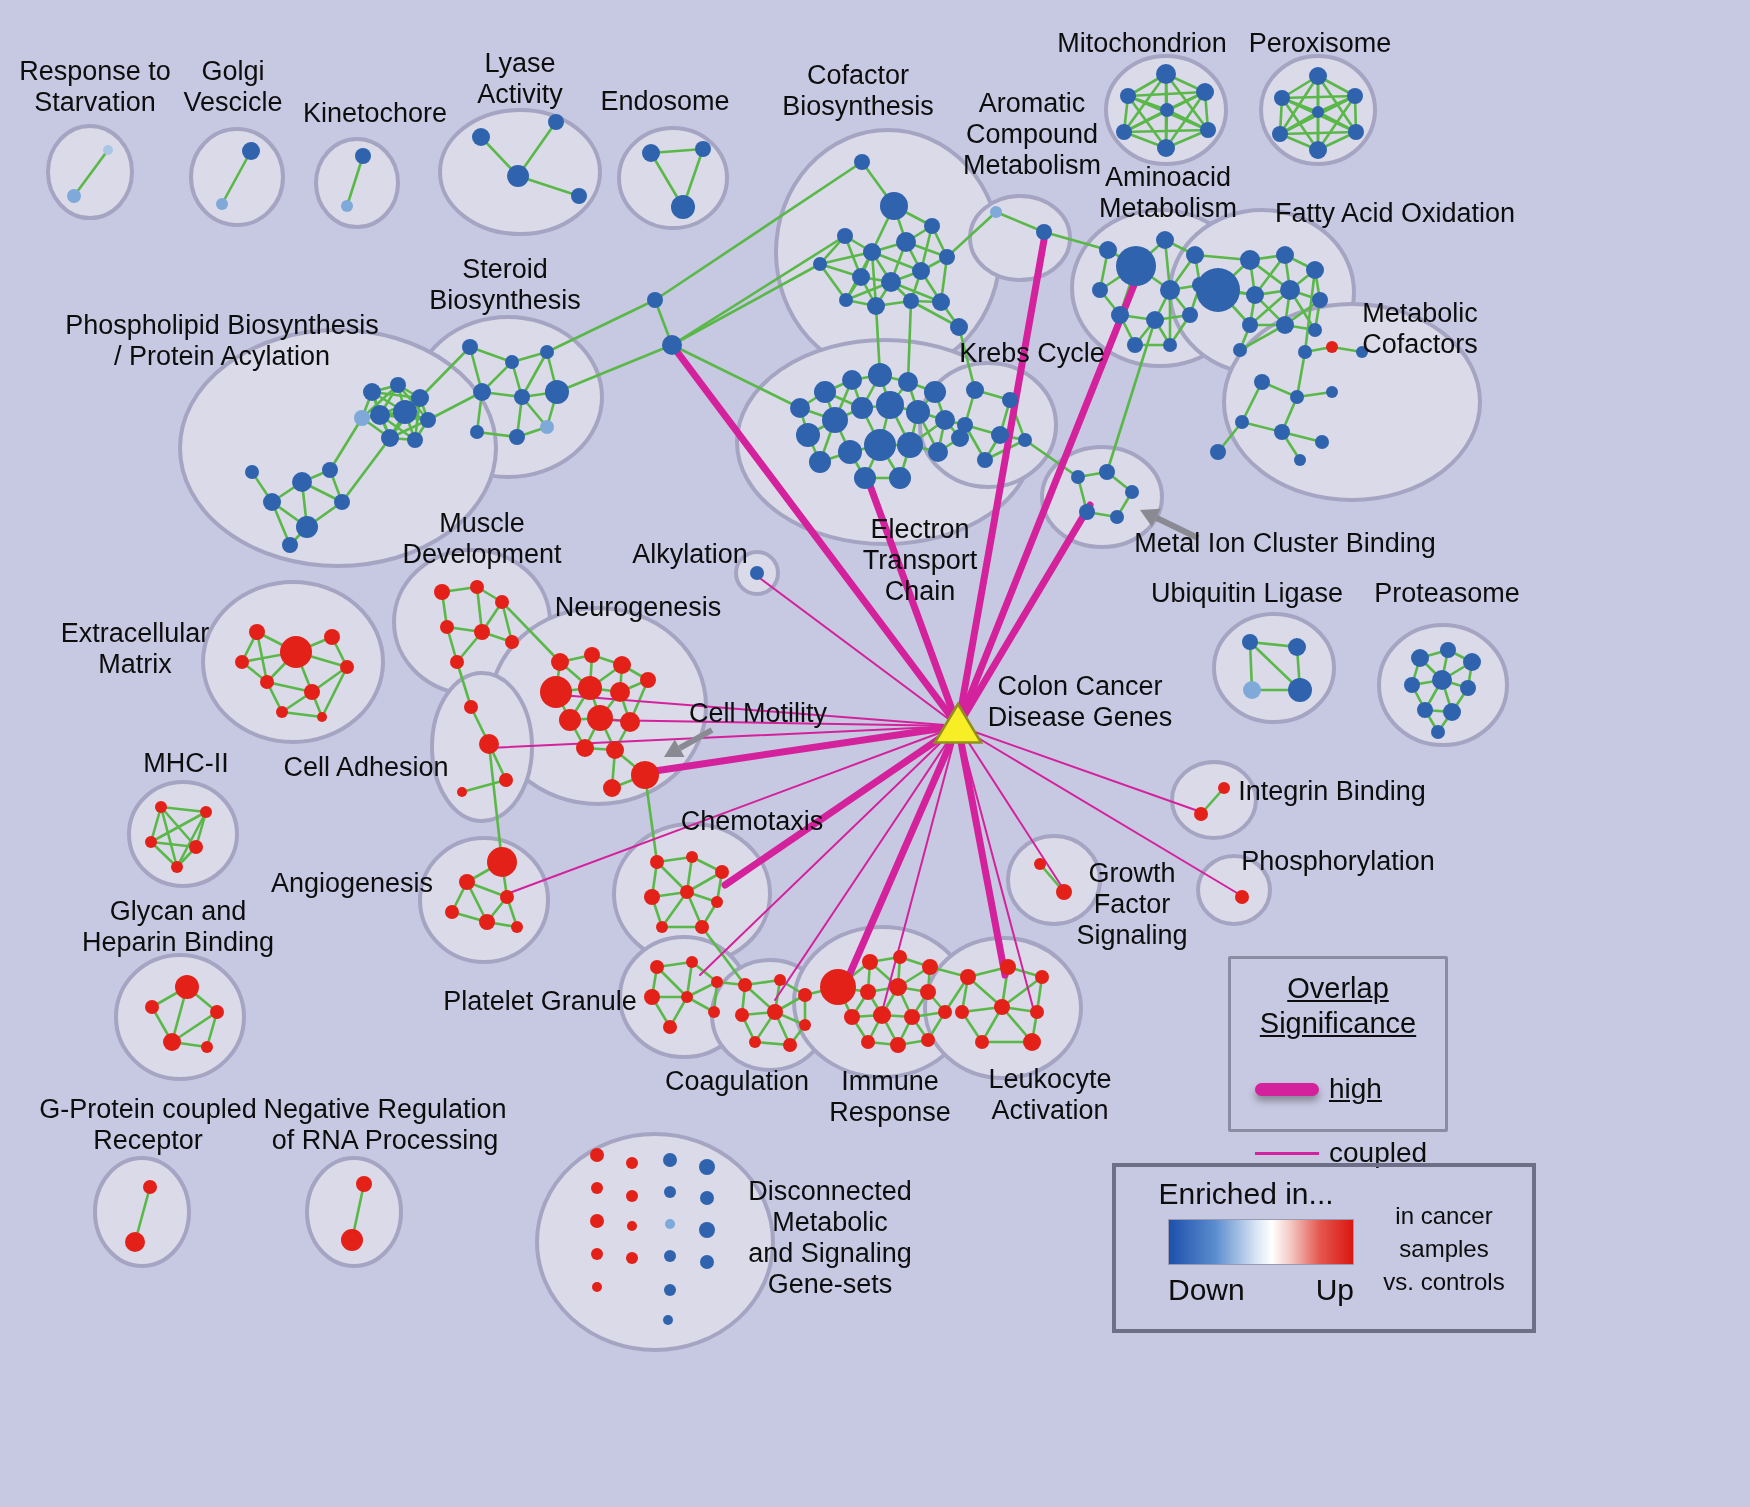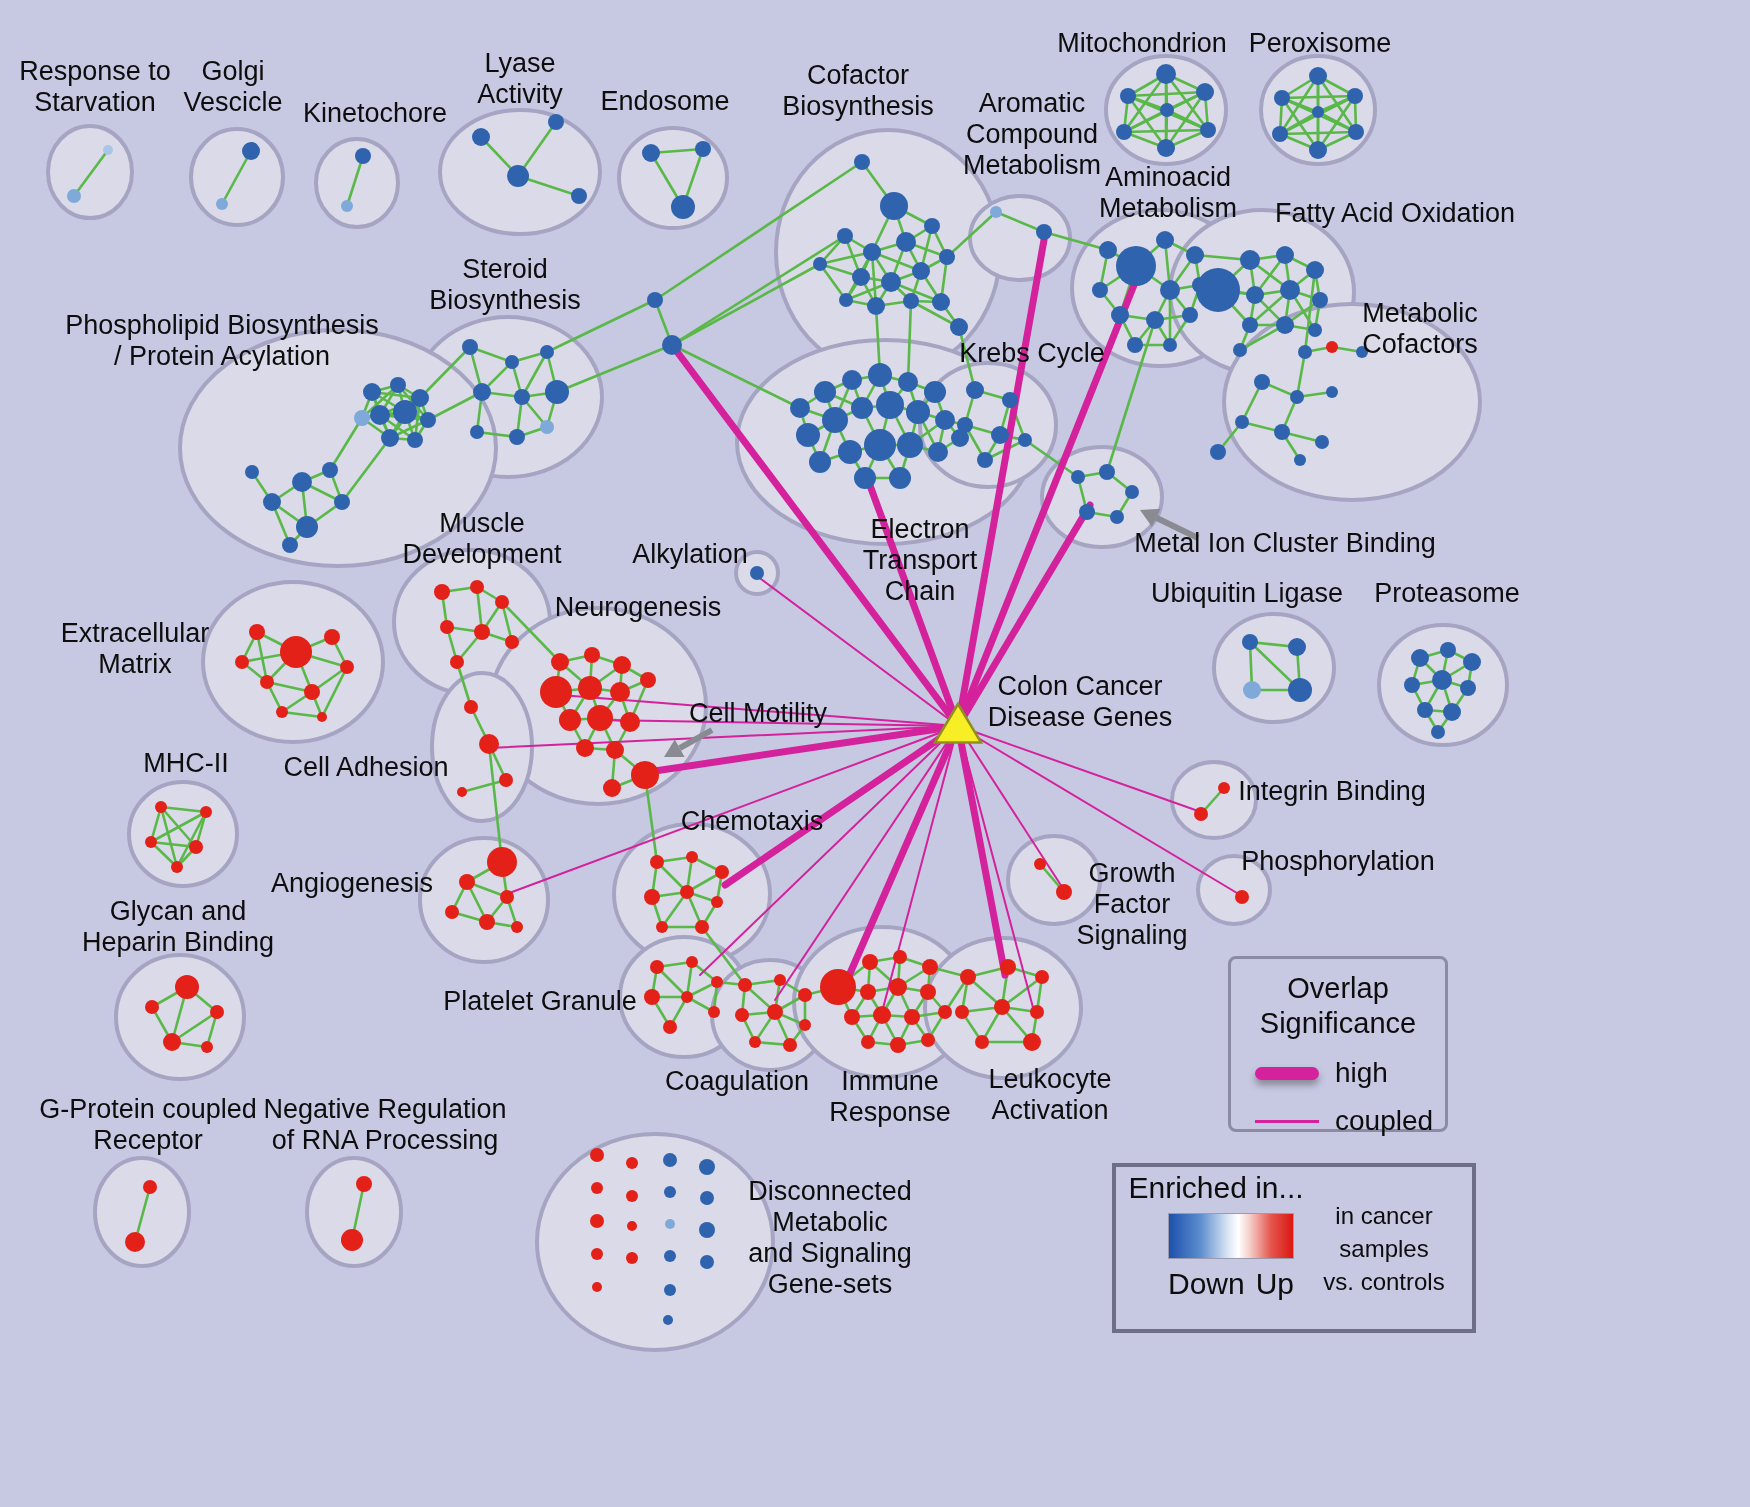--- a/index.html
+++ b/index.html
@@ -3,30 +3,30 @@
 <meta charset="utf-8">
 <style>
   * { margin:0; padding:0; box-sizing:border-box; }
   html,body { background:#ffffff; font-family:"Liberation Sans", sans-serif; }
   .figure { position:relative; width:1750px; height:1507px; overflow:hidden; }
   #network-svg { position:absolute; left:0; top:0; }
   svg text { font-family:"Liberation Sans", sans-serif; }
   .legend { position:absolute; color:#0d0d0d; }
   .overlap-legend {
     left:1228px; top:956px; width:220px; height:176px;
-    border:3px solid #8b8ba3; border-radius:8px; padding-top:12px;
+    border:3px solid #8b8ba3; border-radius:2px; padding-top:12px;text-decoration:underline;
   }
   .overlap-legend .legend-title { text-align:center; font-size:29px; line-height:35px; white-space:pre-line; }
-  .legend-row { display:flex; align-items:center; gap:16px; margin:16px 0 0 24px; font-size:28px; }
+  .legend-row { display:flex; align-items:center; gap:10px; margin:32px 0 0 24px; font-size:28px; }
   .sig-line { display:inline-block; width:64px; flex:0 0 auto; }
   .sig-line.high { height:13px; background:#d4219c; border-radius:7px; box-shadow:0 5px 7px rgba(60,60,60,.45); }
   .sig-line.moderate { height:3px; background:#d4219c; }
   .enrichment-legend {
-    left:1112px; top:1163px; width:364px; height:170px;
-    border:4px solid #6e6e86; padding:0 10px;
+    left:1112px; top:1163px; width:424px; height:170px;
+    border:4px solid #6e6e86; padding:6px 10px;
     display:grid; grid-template-columns:1fr 156px; grid-template-rows:auto 1fr;
   }
   .enrichment-legend .legend-title { grid-column:1; text-align:center; font-size:30px; padding-top:4px; }
   .gradient-block { grid-column:1; padding:8px 12px 0 42px; }
   .gradient-bar {
     height:46px; border:1px solid #9a9ab0;
     background:linear-gradient(to right,#1c50ab 0%,#5b8cce 25%,#dce7f5 48%,#ffffff 56%,#f4c9c4 66%,#e4574f 82%,#da1710 100%);
   }
   .gradient-ends { display:flex; justify-content:space-between; font-size:30px; margin-top:8px;align-items:center; }
   .gradient-caption {

